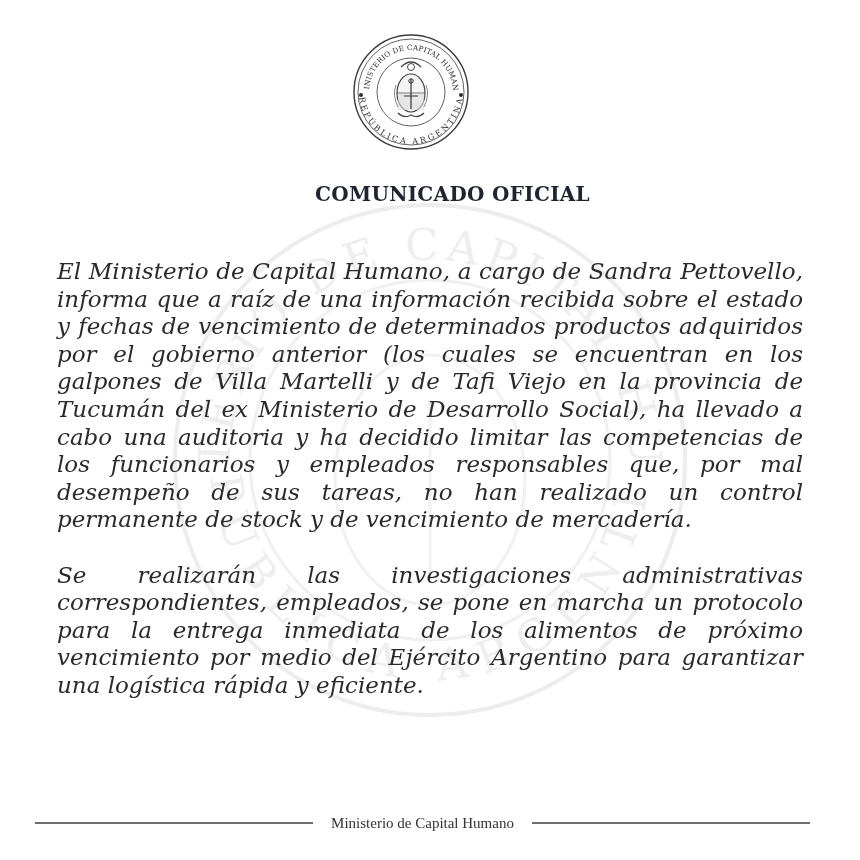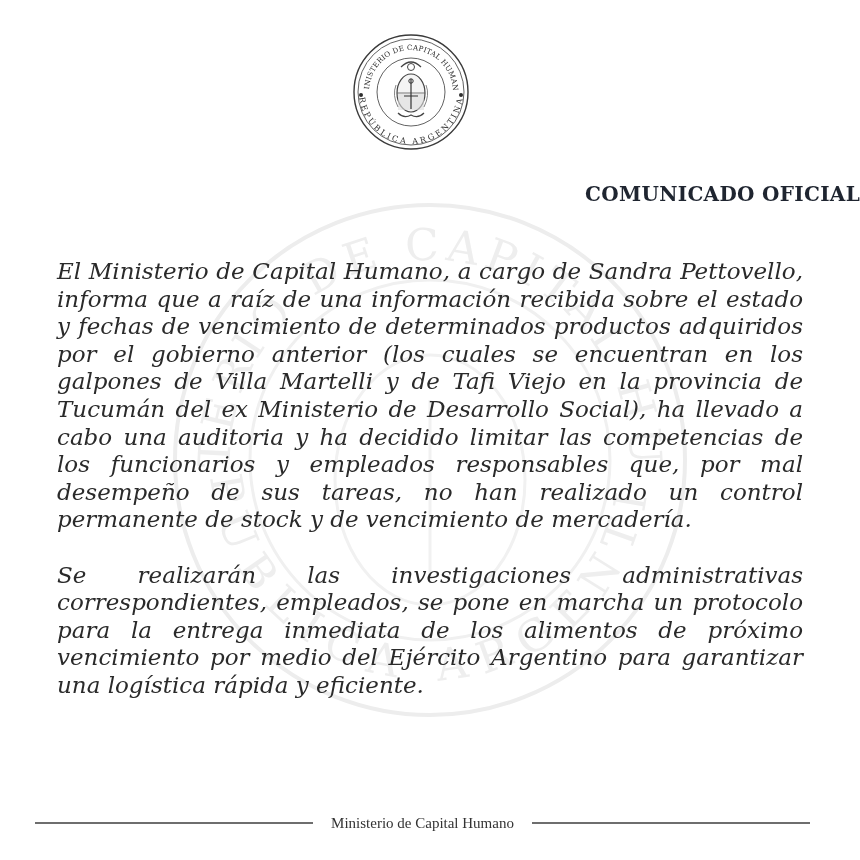--- a/index.html
+++ b/index.html
@@ -28,21 +28,21 @@
       left: 352px;
       top: 33px;
       width: 118px;
       height: 118px;
     }
     .title {
       position: absolute;
       left: 16px;
       right: 0;
       top: 182px;
-      text-align: right;
+      text-align: center;
       font-family: "DejaVu Serif", "Liberation Serif", serif;
       font-weight: bold;
       font-size: 20px;
       letter-spacing: 0.3px;
       color: #1f2530;
       margin-left: 29px;
     }
     .body-text {
       position: absolute;
       left: 57px;

